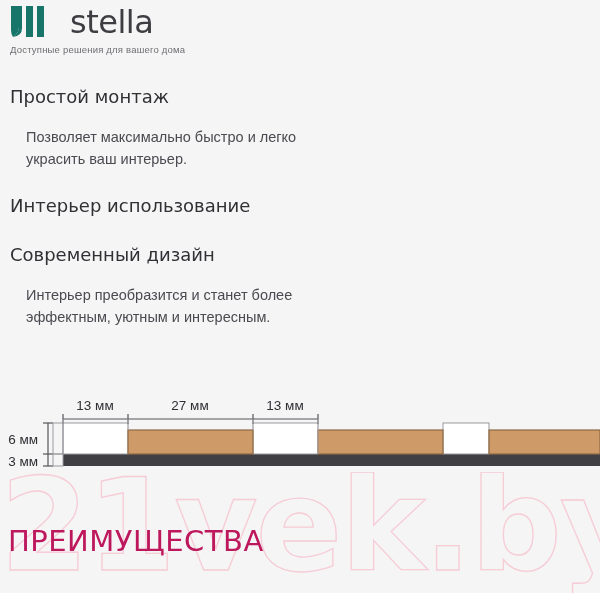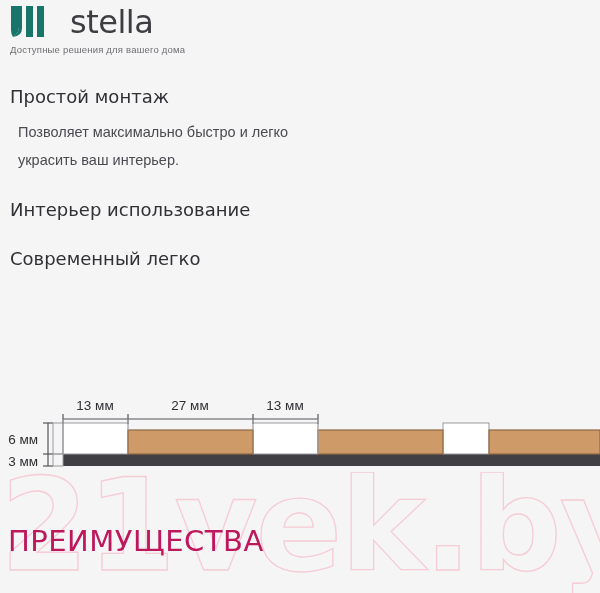--- a/index.html
+++ b/index.html
@@ -70,23 +70,23 @@
   .feature-title {
     font-size: 18px;
     line-height: 26px;
     font-weight: 400;
     color: #303035;
     margin: 0 0 6px 0;
     font-family: "DejaVu Sans", sans-serif;
   }
   .feature-text {
     font-size: 14.5px;
-    line-height: 28px;
+    line-height: 22px;
     color: #4a4a50;
-    margin: 8px;
+    margin: 16px;
     font-family: "Liberation Sans", sans-serif;
     white-space: pre-line;
   }
 
   
   .diagram {
     position: absolute;
     left: 0;
     top: 392px;
     width: 552px;
@@ -147,21 +147,23 @@
       <h2 class="feature-title">Простой монтаж</h2>
       <p class="feature-text">Позволяет максимально быстро и легко
 украсить ваш интерьер.</p>
     </div>
 
     <div class="feature">
       <h2 class="feature-title">Интерьер использование</h2>
     </div>
 
     <div class="feature">
-      <h2 class="feature-title">Современный легко</h2>
+      <h2 class="feature-title">Современный дизайн</h2>
+      <p class="feature-text">Интерьер преобразится и станет более
+эффектным, уютным и интересным.</p>
     </div>
 
   </div>
 
   <div class="diagram">
     <svg width="600" height="86" viewBox="0 0 600 86" xmlns="http://www.w3.org/2000/svg">
 
       <rect x="63" y="62" width="537" height="12" fill="#3f3f44"></rect>
 
       <rect x="63" y="31" width="65" height="31" fill="#ffffff" stroke="#9a9a9f" stroke-width="1"></rect>

